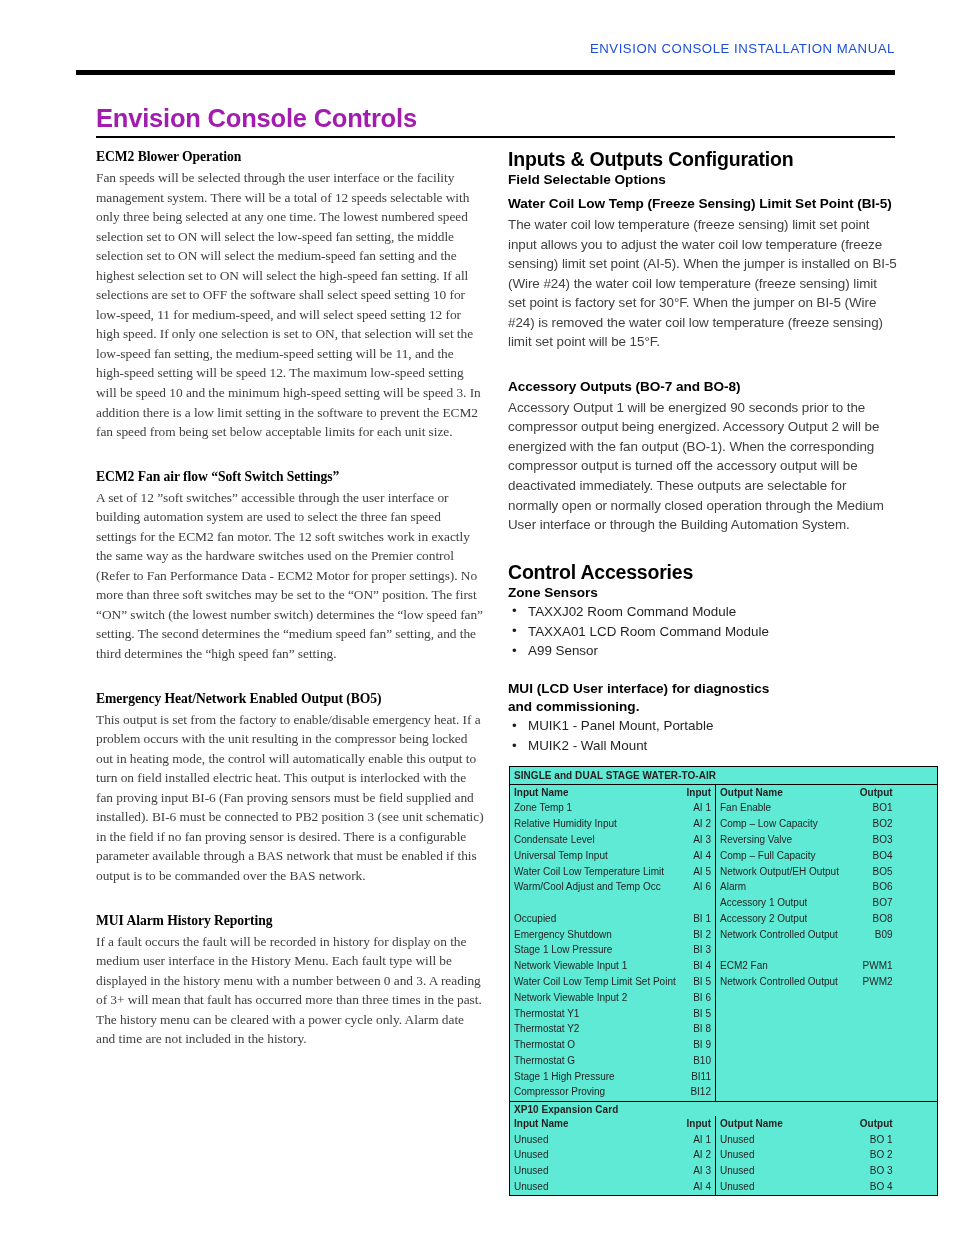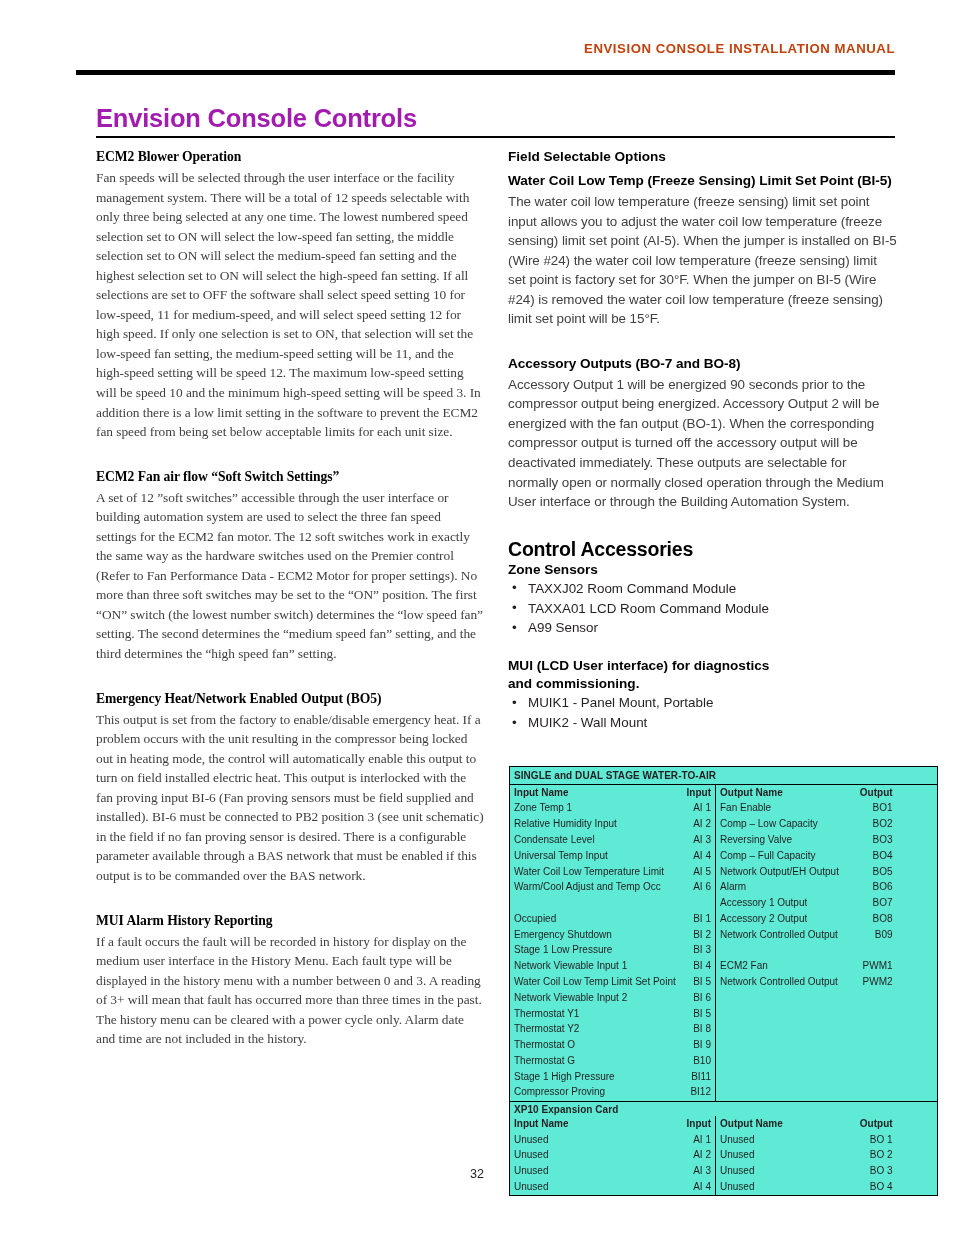--- a/index.html
+++ b/index.html
@@ -21,23 +21,23 @@
     height: 1235px;
     overflow: hidden;
   }
 
   
   .running-head {
     position: absolute;
     top: 41px;
     right: 59px;
     font-size: 13.2px;
-    font-weight: bold;
+    font-weight: normal;
     letter-spacing: 0.55px;
-    color: #c2410c;
+    color: #1d4ed8;
   }
   .head-rule {
     position: absolute;
     left: 76px;
     top: 70px;
     width: 819px;
     height: 5px;
     background: #000000;
   }
 
@@ -207,20 +207,21 @@
 
     <div class="gap-lg"></div>
 
     <h3 class="sec">MUI Alarm History Reporting</h3>
     <p class="body">If a fault occurs the fault will be recorded in history for display on the medium user interface in the History Menu. Each fault type will be displayed in the history menu with a number between 0 and 3. A reading of 3+ will mean that fault has occurred more than three times in the past. The history menu can be cleared with a power cycle only. Alarm date and time are not included in the history.</p>
 
   </div>
 
   <div class="col col-right">
 
+    <h2 class="big">Inputs &amp; Outputs Configuration</h2>
     <h4 class="subsec">Field Selectable Options</h4>
 
     <div class="gap-xs"></div>
 
     <h3 class="sec">Water Coil Low Temp (Freeze Sensing) Limit Set Point (BI-5)</h3>
     <p class="body">The water coil low temperature (freeze sensing) limit set point input allows you to adjust the water coil low temperature (freeze sensing) limit set point (AI-5). When the jumper is installed on BI-5 (Wire #24) the water coil low temperature (freeze sensing) limit set point is factory set for 30°F. When the jumper on BI-5 (Wire #24) is removed the water coil low temperature (freeze sensing) limit set point will be 15°F.</p>
 
     <div class="gap-lg"></div>
 
     <h3 class="sec">Accessory Outputs (BO-7 and BO-8)</h3>
@@ -472,15 +473,14 @@
             <div class="io-row">
               <span class="nm">Unused</span>
               <span class="cd">BO 4</span>
             </div>
           </div>
       </div>
     </div>
 
   </div>
 
-  <div class="folio">32</div>
 
 </div>
 
 </body></html>

